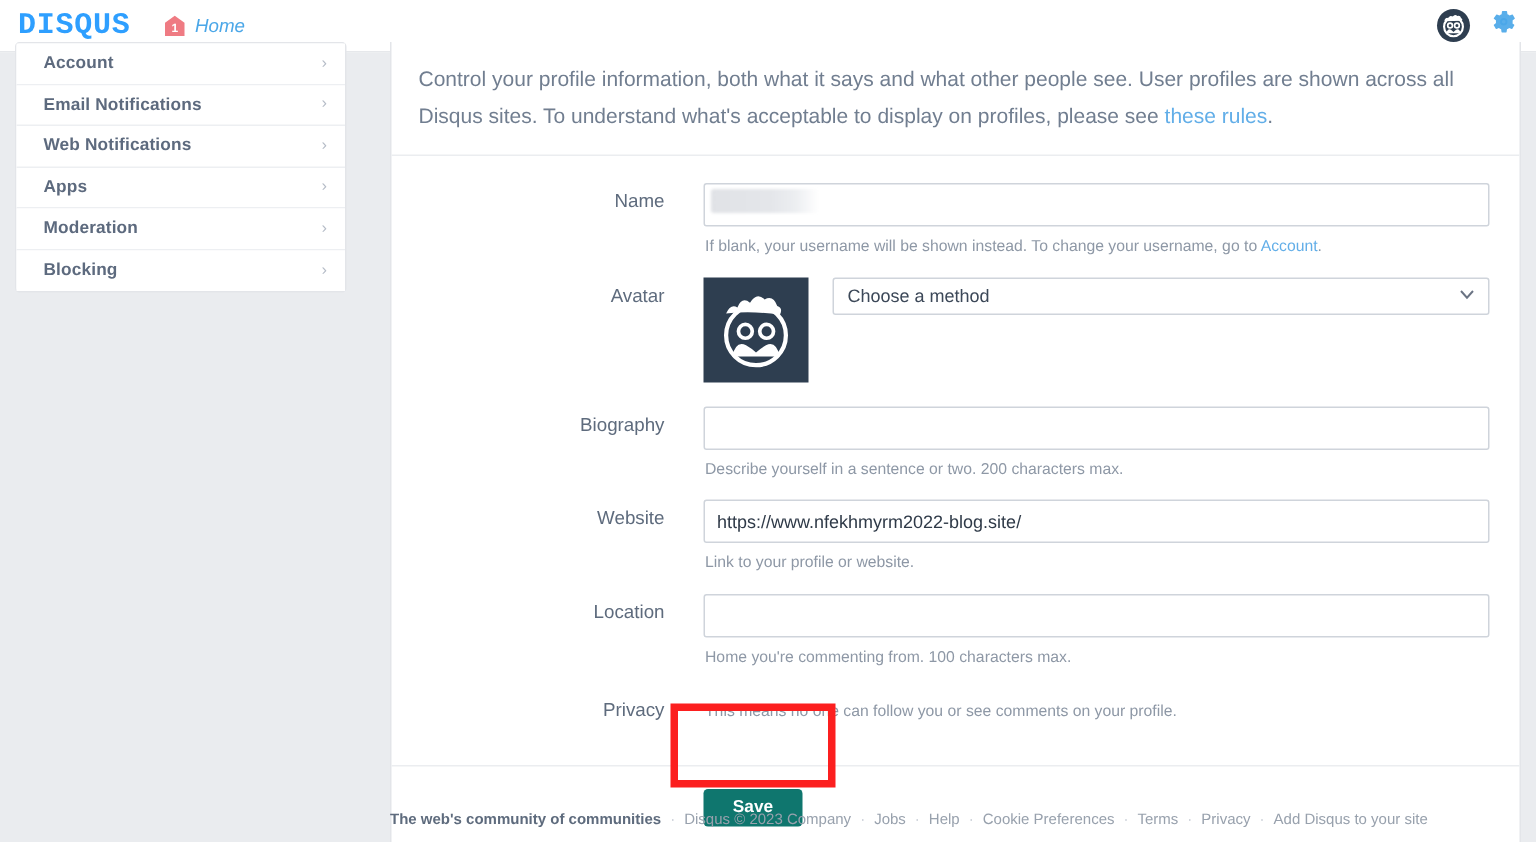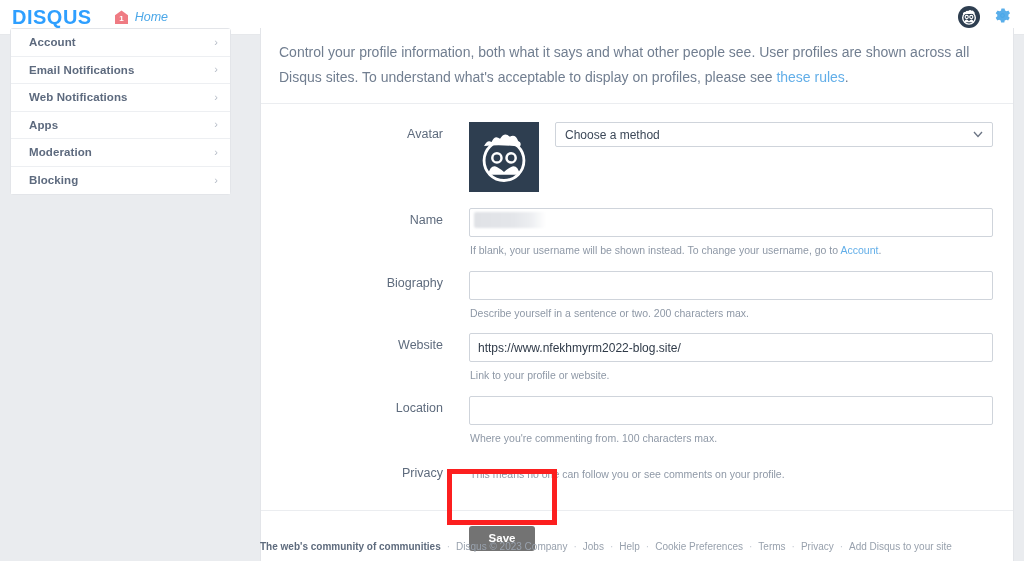--- a/index.html
+++ b/index.html
@@ -19,21 +19,21 @@
     background: #ffffff;
     border-bottom: 1px solid #e6e8eb;
     display: flex; align-items: center;
   }
   .brand {
     margin-left: 12px;
     font-size: 20px;
     font-weight: 700;
     letter-spacing: 0.5px;
     color: #2e9fff;
-    font-family: Liberation Sans, sans-serif;
+    font-family: Liberation Mono, monospace;
   }
   .nav-home {
     display: flex; align-items: center;
     margin-left: 22px;
     gap: 6px;
     cursor: pointer;
   }
   .home-badge {
     position: relative;
     width: 15px; height: 15px;
@@ -205,21 +205,21 @@
 
   
   .save-sep { border-top: 1px solid #ebedf0; }
   .save-area {
     height: 54px;
     display: flex; align-items: center;
     padding-left: 208px;
   }
   .save-btn {
     width: 66px; height: 25px;
-    background: #737373;
+    background: #0f766e;
     border: none; border-radius: 3px;
     color: #ffffff;
     font-size: 11.5px;
     font-weight: 700;
     cursor: pointer;
     font-family: "Liberation Sans", sans-serif;
   }
   .redbox {
     position: absolute;
     left: 447px; top: 469px;
@@ -309,20 +309,31 @@
   </div>
 </div>
 
 <div class="main-panel">
 
   <div class="intro">
     <p><span>Control your profile information, both what it says and what other people see. User profiles are shown across all Disqus sites. To understand what's acceptable to display on profiles, please see </span><a href="#">these rules</a><span>.</span></p>
   </div>
 
   <div class="form-body">
+
+    <div class="form-row">
+      <div class="form-label">Name</div>
+      <div class="form-control">
+        <div class="redact-wrap">
+          <input class="txt-input" type="text" value="" style="">
+          <span class="redact"></span>
+        </div>
+        <div class="hint"><span>If blank, your username will be shown instead. To change your username, go to </span><a href="#">Account</a><span>.</span></div>
+      </div>
+    </div>
 
     <div class="form-row avatar-row">
       <div class="form-label">Avatar</div>
       <div class="form-control">
         <div class="avatar-wrap">
           <div class="avatar-thumb">
             <svg width="62" height="62" viewBox="0 0 70 70">
               <circle cx="35" cy="39" r="22.5" fill="none" stroke="#ffffff" stroke-width="3.2"></circle>
               <path d="M12.5 22.5 q3.5 -7.5 8.5 -4.5 q3.5 -8.5 9.5 -3.5 q5 -8.5 11 -2.5 q6.5 -3.5 9.5 5 q4.5 1.5 2 6.5 q-20 -3 -40.5 -1 z" fill="#ffffff"></path>
               <circle cx="27" cy="36" r="5.2" fill="none" stroke="#ffffff" stroke-width="2.8"></circle>
@@ -336,51 +347,40 @@
               <svg width="10" height="7" viewBox="0 0 10 7">
                   <path d="M1 1 L5 5.5 L9 1" fill="none" stroke="#6b7484" stroke-width="1.3"></path>
                 </svg>
             </span>
           </div>
         </div>
       </div>
     </div>
 
     <div class="form-row">
-      <div class="form-label">Name</div>
-      <div class="form-control">
-        <div class="redact-wrap">
-          <input class="txt-input" type="text" value="" style="">
-          <span class="redact"></span>
-        </div>
-        <div class="hint"><span>If blank, your username will be shown instead. To change your username, go to </span><a href="#">Account</a><span>.</span></div>
-      </div>
-    </div>
-
-    <div class="form-row">
       <div class="form-label">Biography</div>
       <div class="form-control">
         <input class="txt-input" type="text" value="" style="">
         <div class="hint">Describe yourself in a sentence or two. 200 characters max.</div>
       </div>
     </div>
 
     <div class="form-row">
       <div class="form-label">Website</div>
       <div class="form-control">
         <input class="txt-input" type="text" value="https://www.nfekhmyrm2022-blog.site/" style="">
         <div class="hint">Link to your profile or website.</div>
       </div>
     </div>
 
     <div class="form-row">
       <div class="form-label">Location</div>
       <div class="form-control">
         <input class="txt-input" type="text" value="" style="">
-        <div class="hint">Where you're commenting from. 100 characters max.</div>
+        <div class="hint">Home you're commenting from. 100 characters max.</div>
       </div>
     </div>
 
     <div class="form-row privacy-row">
       <div class="form-label">Privacy</div>
       <div class="form-control">
         <div class="hint">This means no one can follow you or see comments on your profile.</div>
       </div>
     </div>
 

